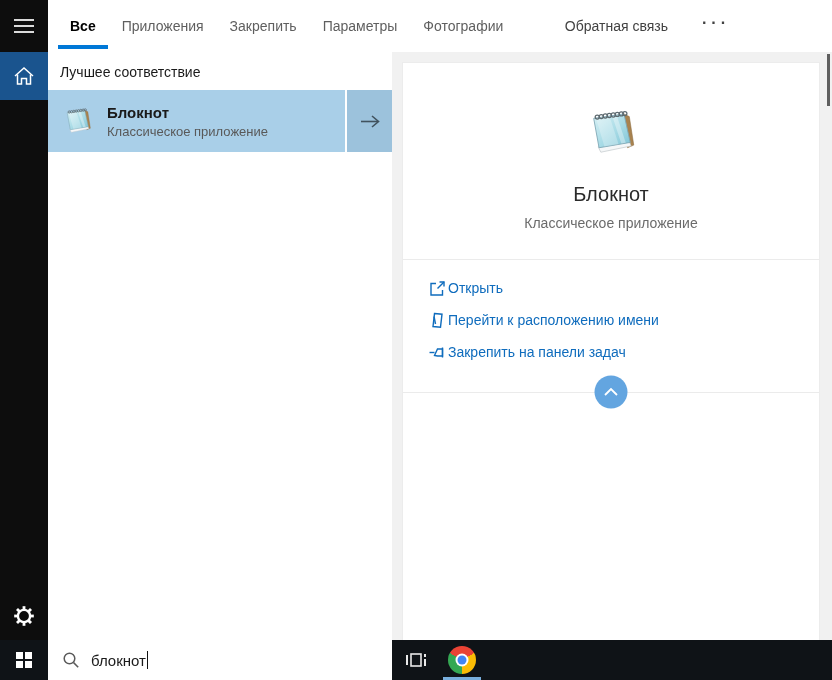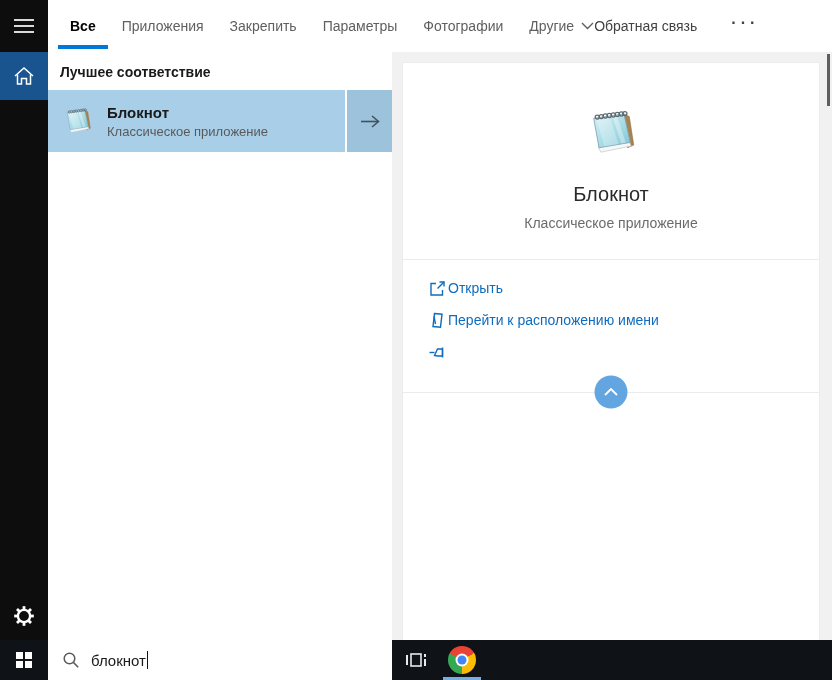--- a/index.html
+++ b/index.html
@@ -25,21 +25,21 @@
   .tab{font-size:14px;color:#5f5f5f;height:100%;display:flex;align-items:center;gap:7px;
        position:relative;cursor:pointer;white-space:nowrap;}
   .tab.active{color:#000;font-weight:700;}
   .tab.active::after{content:"";position:absolute;left:-12px;right:-12px;bottom:3px;height:4px;background:var(--accent);}
   .tabbar-right{margin-left:auto;display:flex;align-items:center;gap:34px;}
   .feedback{font-size:14px;color:#424242;cursor:pointer;white-space:nowrap;}
   .more-dots{font-size:16px;color:#424242;letter-spacing:4px;cursor:pointer;font-weight:700;line-height:1;padding-bottom:6px;}
 
   
   .left-pane{position:absolute;left:48px;top:52px;width:344px;height:588px;background:#fff;}
-  .section-header{font-size:14px;font-weight:700;color:#1a1a1a;padding:12px 12px 10px 12px;}
+  .section-header{font-size:14px;font-weight:400;color:#1a1a1a;padding:12px 12px 10px 12px;}
   .result-item{position:relative;height:62px;background:var(--highlight);display:flex;align-items:center;cursor:pointer;}
   .result-icon{margin-left:13px;width:33px;height:33px;flex:0 0 auto;}
   .result-text{margin-left:13px;display:flex;flex-direction:column;gap:3px;}
   .result-title{font-size:15px;font-weight:700;color:#1a1a1a;}
   .result-sub{font-size:13px;color:#595959;}
   .result-expand{position:absolute;right:0;top:0;bottom:0;width:47px;background:var(--highlight-dark);
                  border-left:2px solid #fff;display:flex;align-items:center;justify-content:center;cursor:pointer;}
 
   
   .right-pane{position:absolute;left:392px;top:52px;width:440px;height:588px;background:var(--panel-bg);}
@@ -142,26 +142,20 @@
   </div>
 </div>
 
 <div class="tabbar">
   <div class="tabs">
     <span class="tab active">Все</span>
     <span class="tab">Приложения</span>
     <span class="tab">Закрепить</span>
     <span class="tab">Параметры</span>
     <span class="tab">Фотографии</span>
-    <span class="tab">
-      <span>Другие</span>
-      <svg width="13" height="8" viewBox="0 0 13 8" fill="none" stroke="#5f5f5f" stroke-width="1.4">
-        <polyline points="1,1 6.5,6.5 12,1"></polyline>
-      </svg>
-    </span>
   </div>
   <div class="tabbar-right">
     <span class="feedback">Обратная связь</span>
     <span class="more-dots">···</span>
   </div>
 </div>
 
 <div class="left-pane">
   <div class="section-header">Лучшее соответствие</div>
   <div class="result-item">
@@ -211,20 +205,21 @@
         <span class="action-label">Перейти к расположению имени</span>
       </div>
 
 
       <div class="action-row">
         <svg width="17" height="17" viewBox="0 0 17 17" fill="none" stroke="#0f6cbd" stroke-width="1.4">
           <line x1="0.5" y1="8.5" x2="5.5" y2="8.5"></line>
           <path d="M5.5 11.5 L8.5 5 H13.5 V12 H8.5 Z"></path>
           <line x1="13.5" y1="3.5" x2="13.5" y2="13.5"></line>
         </svg>
+        <span class="action-label">Закрепить на панели задач</span>
       </div>
 
     </div>
     <div class="collapse-row">
       <div class="collapse-btn">
         <svg width="15" height="9" viewBox="0 0 15 9" fill="none" stroke="#fff" stroke-width="1.8">
           <polyline points="1.5,7.5 7.5,1.5 13.5,7.5"></polyline>
         </svg>
       </div>
     </div>

